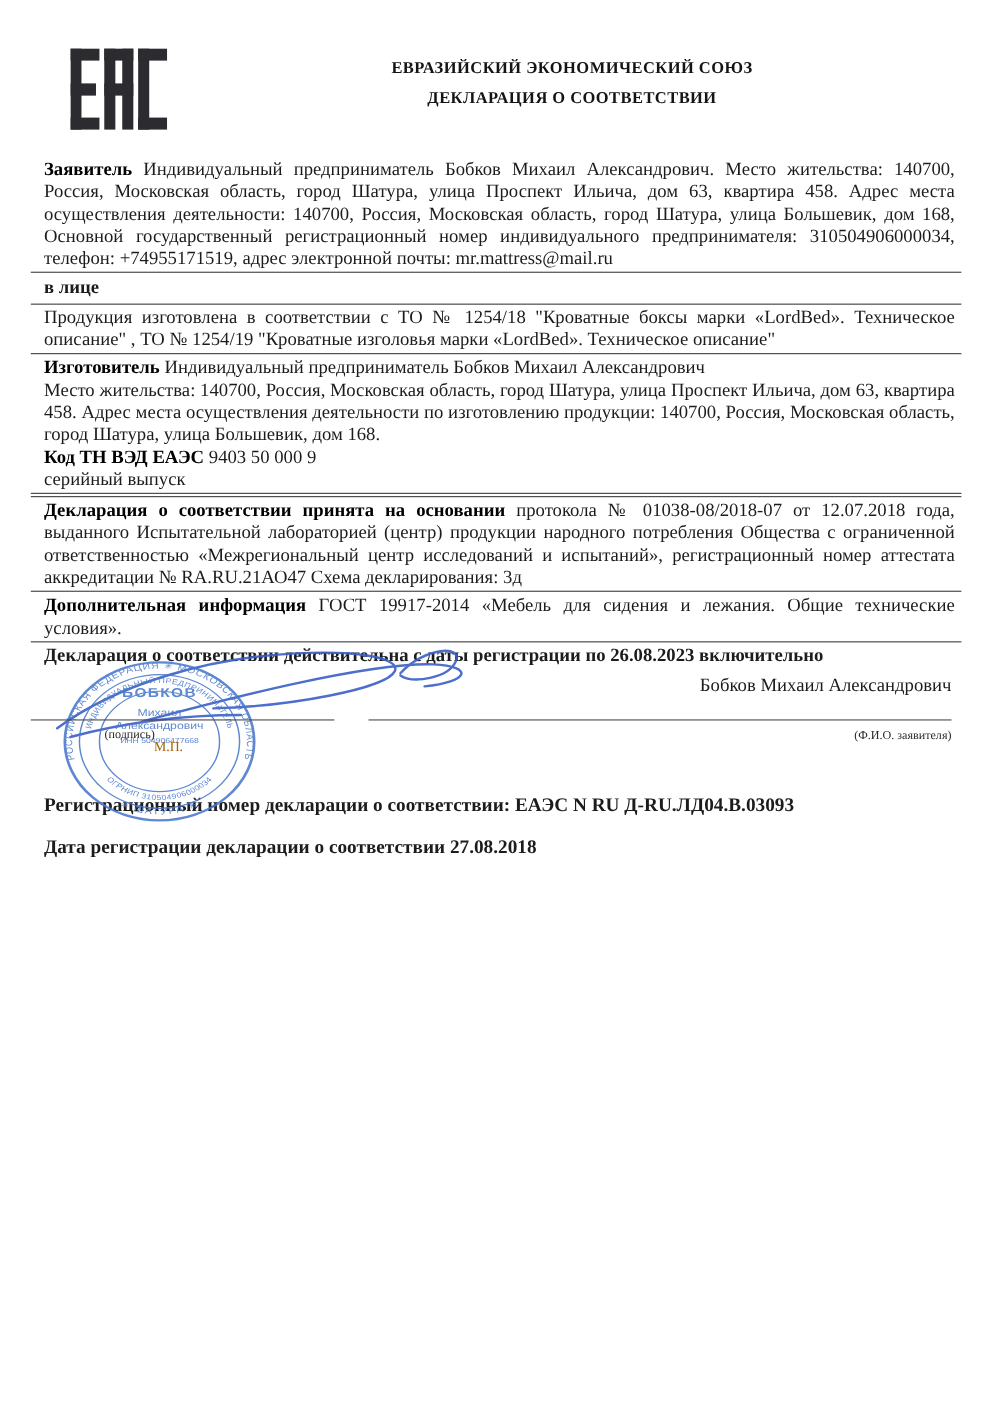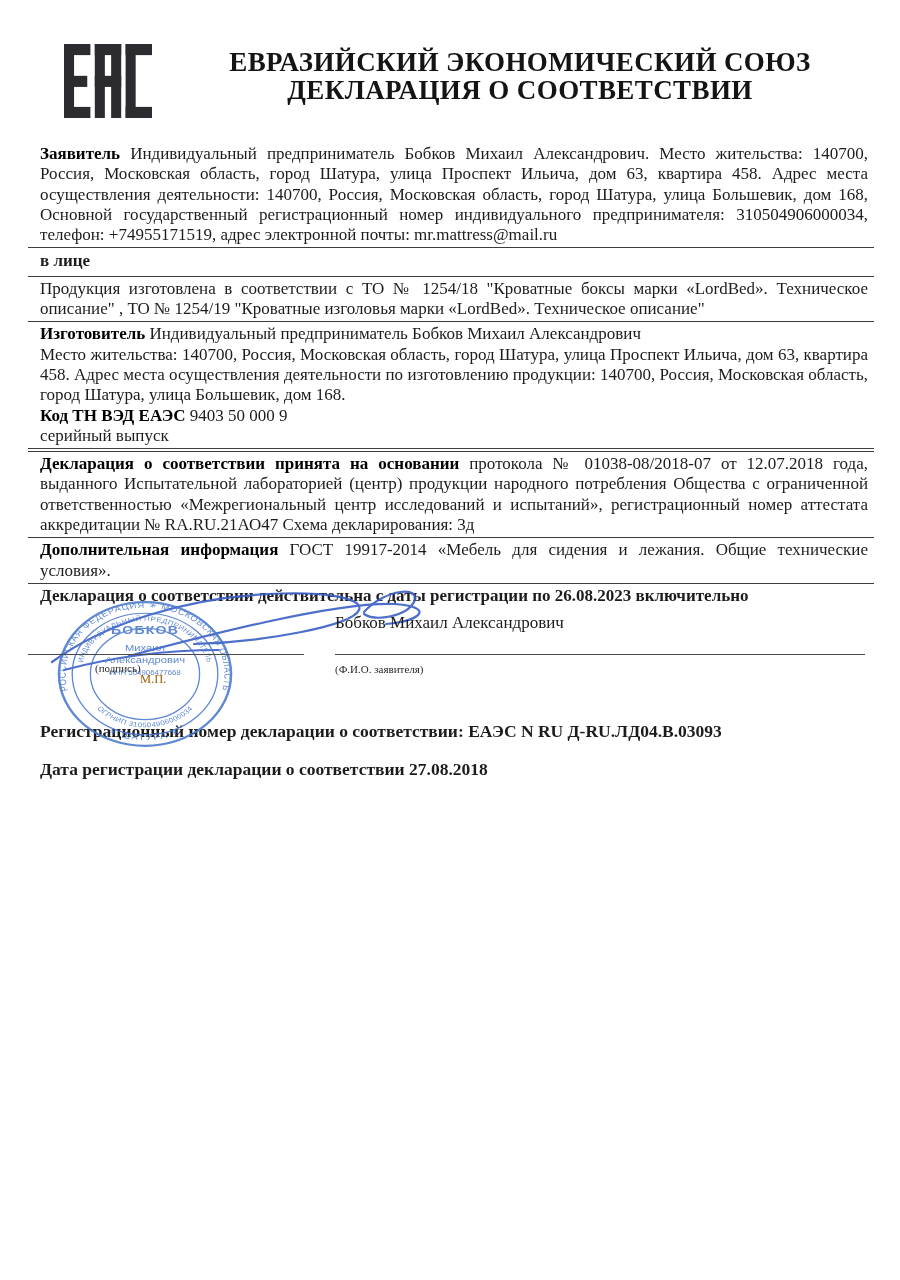--- a/index.html
+++ b/index.html
@@ -9,37 +9,37 @@
     background:#ffffff;
     font-family:"Liberation Serif","DejaVu Serif",serif;
     color:#1c1c1c;
     overflow:hidden;
   }
   
   .header{position:relative;height:100px;}
   .eac-logo{position:absolute;left:64px;top:44px;width:88px;height:74px;}
   .title{
     position:absolute;left:170px;right:30px;top:48px;
-    text-align:center;font-weight:bold;font-size:27px;line-height:28px;
+    text-align:center;font-weight:bold;font-size:15px;line-height:28px;
     letter-spacing:0.4px;color:#141414;
   }
   
   .content{margin:44px 32px 0 40px;font-size:17px;line-height:20.3px;}
   .para{text-align:justify;margin:0;}
   .para b{color:#000000;}
   .rule{border-top:1px solid #3d3d3d;margin:2px -6px 2px -12px;height:0;}
   .vlice{font-weight:bold;padding:1px 0 2px 0;}
   .validity{font-weight:bold;margin-top:1px;}
   
   .sigzone{position:relative;height:113px;margin-top:2px;}
-  .sig-name{position:absolute;left:295px;right:3px;top:5px;text-align:left;font-size:17px;}
+  .sig-name{position:absolute;left:295px;right:3px;top:5px;text-align:right;font-size:17px;}
   .sig-line-left{position:absolute;left:-12px;top:46px;width:276px;border-top:1.5px solid #4a4a4a;}
   .sig-line-right{position:absolute;left:295px;right:3px;top:46px;border-top:1.5px solid #4a4a4a;}
   .sig-cap-left{position:absolute;left:55px;top:50px;width:130px;font-size:11px;color:#2a2a2a;}
-  .sig-cap-right{position:absolute;left:295px;right:3px;top:51px;text-align:left;font-size:11px;color:#2a2a2a;}
+  .sig-cap-right{position:absolute;left:295px;right:3px;top:51px;text-align:right;font-size:11px;color:#2a2a2a;}
   .mp{position:absolute;left:100px;top:61px;font-size:12.5px;color:#a16207;text-align:right;}
   .stamp{position:absolute;left:14px;top:-10px;width:182px;height:152px;opacity:0.88;}
   .autograph{position:absolute;left:-6px;top:-24px;width:430px;height:95px;}
   
   .reg{font-weight:bold;font-size:17.5px;margin:0 32px 0 40px;}
   .reg + .reg{margin-top:17px;}
   .reg-first{margin-top:0;}
 </style>
 </head>
 <body>

